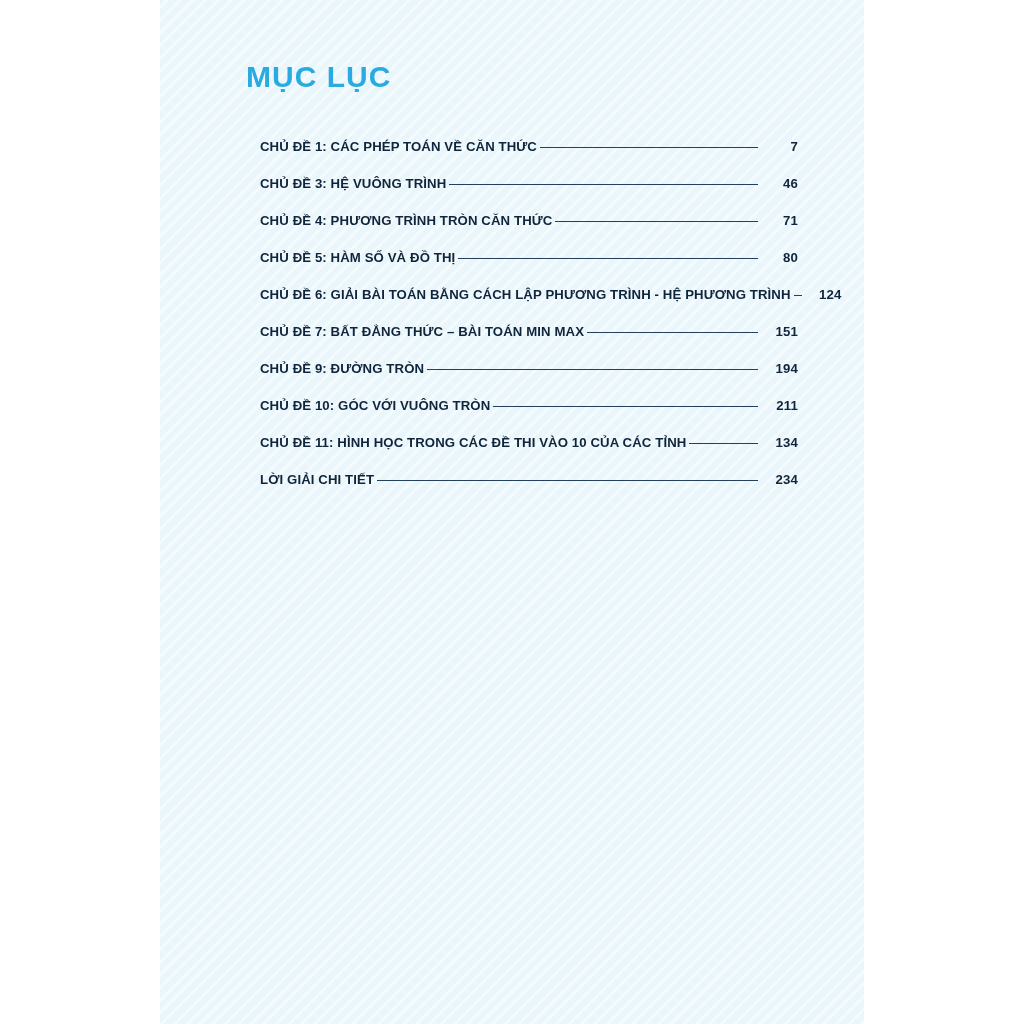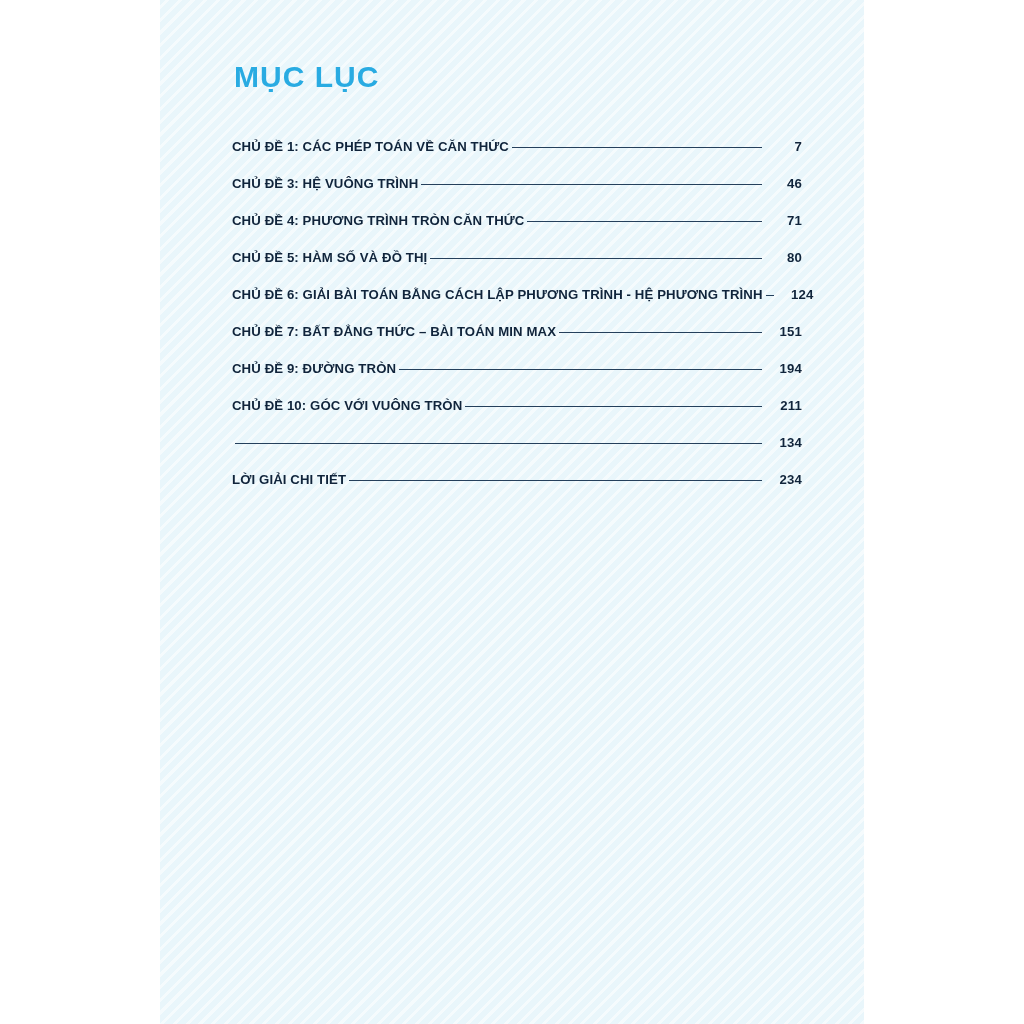--- a/index.html
+++ b/index.html
@@ -28,36 +28,36 @@
         rgba(255,255,255,0.55) 0px,
         rgba(255,255,255,0.55) 3px,
         rgba(0,0,0,0.0) 3px,
         rgba(0,0,0,0.0) 9px
       );
     overflow: hidden;
   }
 
   #toc-wrap {
     position: absolute;
-    left: 72px;
+    left: 84px;
     top: 60px;
     width: 570px;
   }
 
   #toc-title {
     font-size: 30px;
     font-weight: bold;
     color: #29abe2;
     letter-spacing: 1px;
     margin: 0 0 46px 2px;
     line-height: 1.1;
   }
 
   .toc-list {
-    margin: 0;
+    margin: 16px;
     padding: 0;
     list-style: none;
   }
 
   .toc-row {
     display: flex;
     align-items: baseline;
     width: 100%;
     margin-bottom: 22px;
     font-size: 13.2px;
@@ -131,20 +131,21 @@
           <span class="label">CHỦ ĐỀ 9: ĐƯỜNG TRÒN</span>
           <span class="leader"></span>
           <span class="page">194</span>
         </li>
         <li class="toc-row">
           <span class="label">CHỦ ĐỀ 10: GÓC VỚI VUÔNG TRÒN</span>
           <span class="leader"></span>
           <span class="page">211</span>
         </li>
         <li class="toc-row">
+          <span class="label">CHỦ ĐỀ 11: HÌNH HỌC TRONG CÁC ĐỀ THI VÀO 10 CỦA CÁC TỈNH</span>
           <span class="leader"></span>
           <span class="page">134</span>
         </li>
         <li class="toc-row">
           <span class="label">LỜI GIẢI CHI TIẾT</span>
           <span class="leader"></span>
           <span class="page">234</span>
         </li>
       </ul>
 

